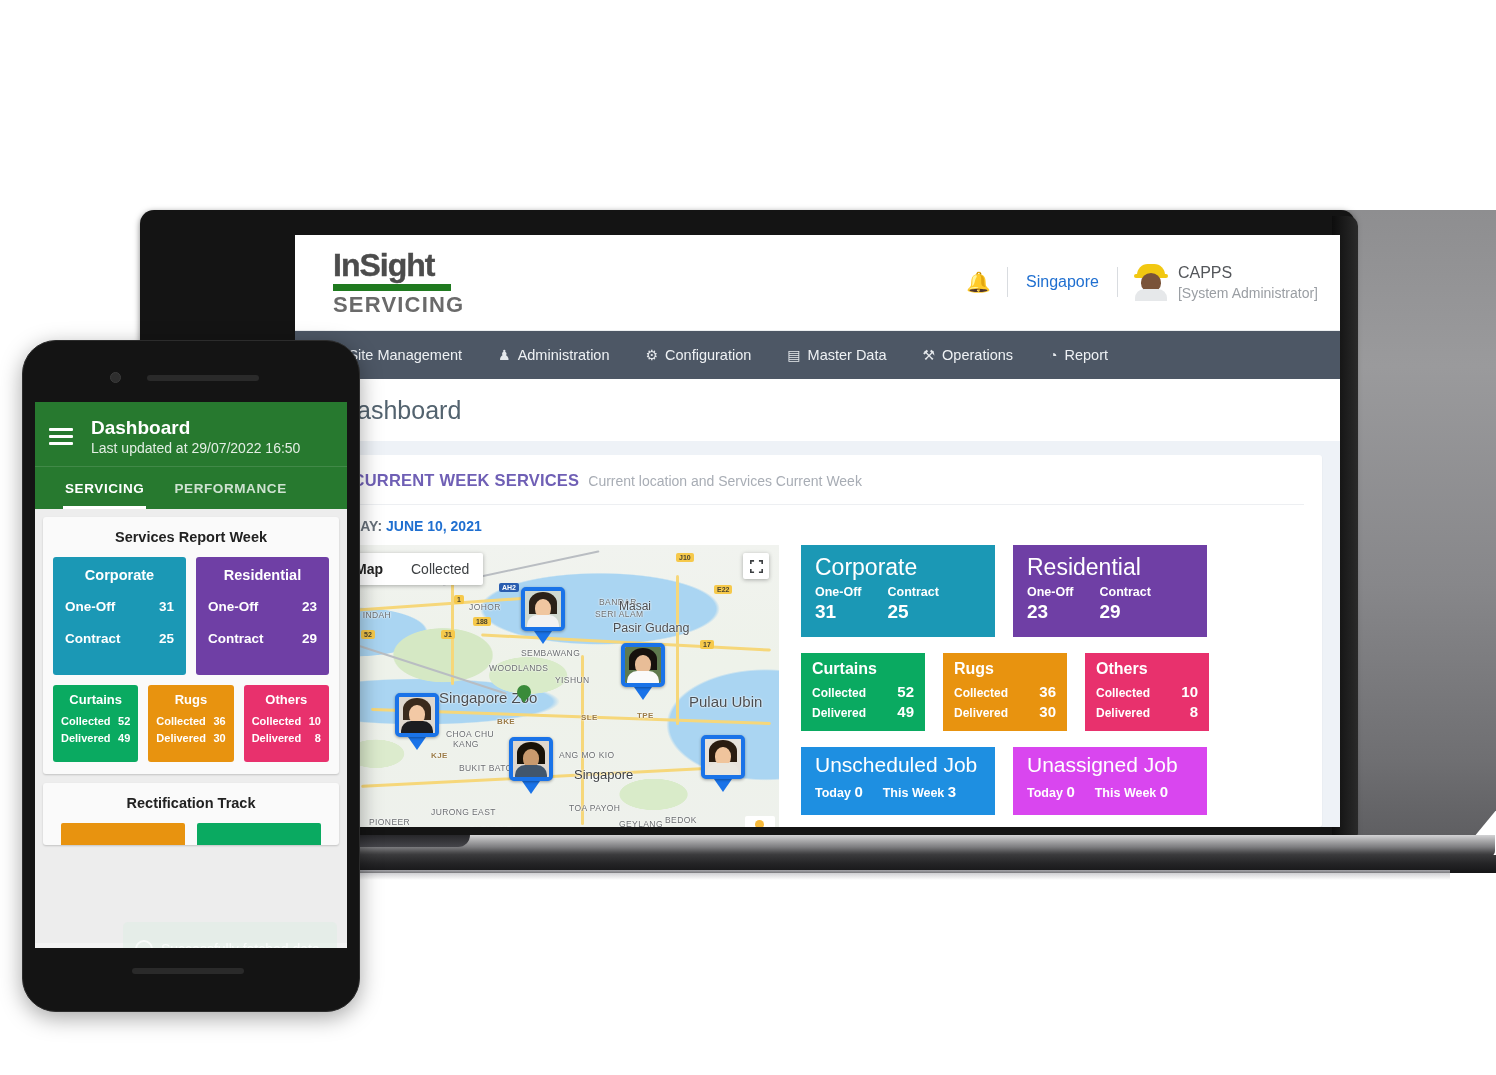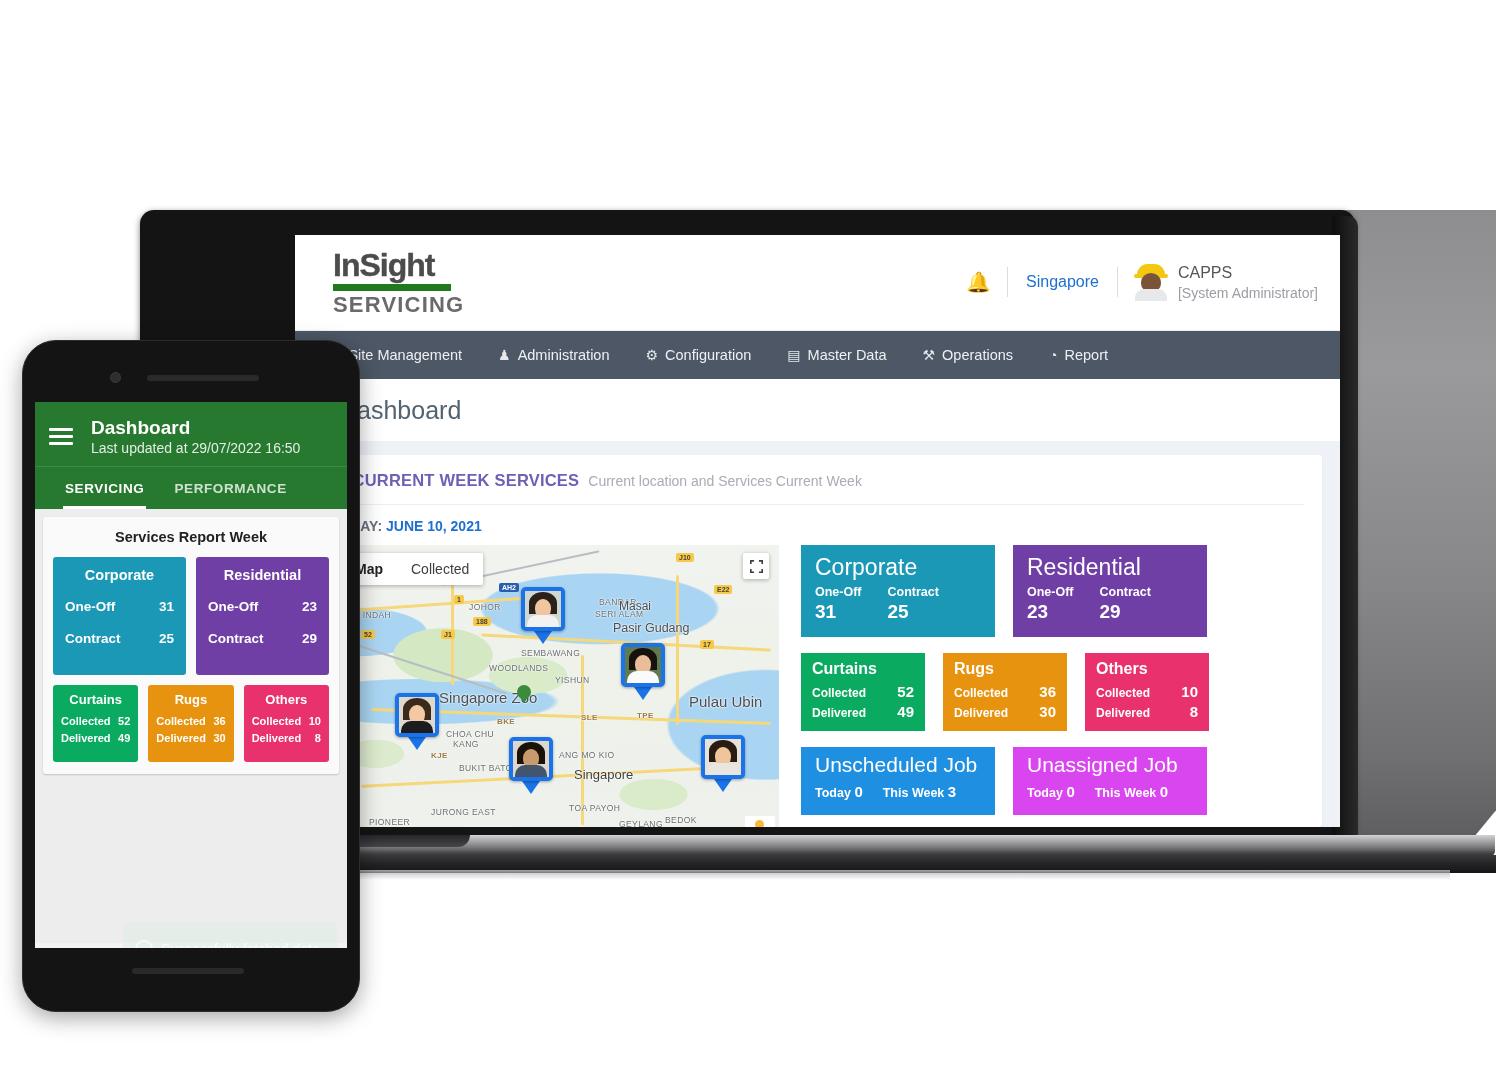--- a/index.html
+++ b/index.html
@@ -661,20 +661,27 @@
               </div>
               <div class="l">
                 <span>Delivered</span>
                 <span>8</span>
               </div>
             </div>
           </div>
 
         </div>
 
+        <div class="m-card" style="padding-bottom:0">
+          <div class="m-card-title">Rectification Track</div>
+          <div class="m-rect-bar">
+            <div style="background:#e8930f"></div>
+            <div style="background:#0aaa61"></div>
+          </div>
+        </div>
 
       </div>
 
       <div class="m-toast">
         <div class="m-toast-ico"></div>
         <span>Successfully fetched data</span>
       </div>
 
     </div>
   </div>

